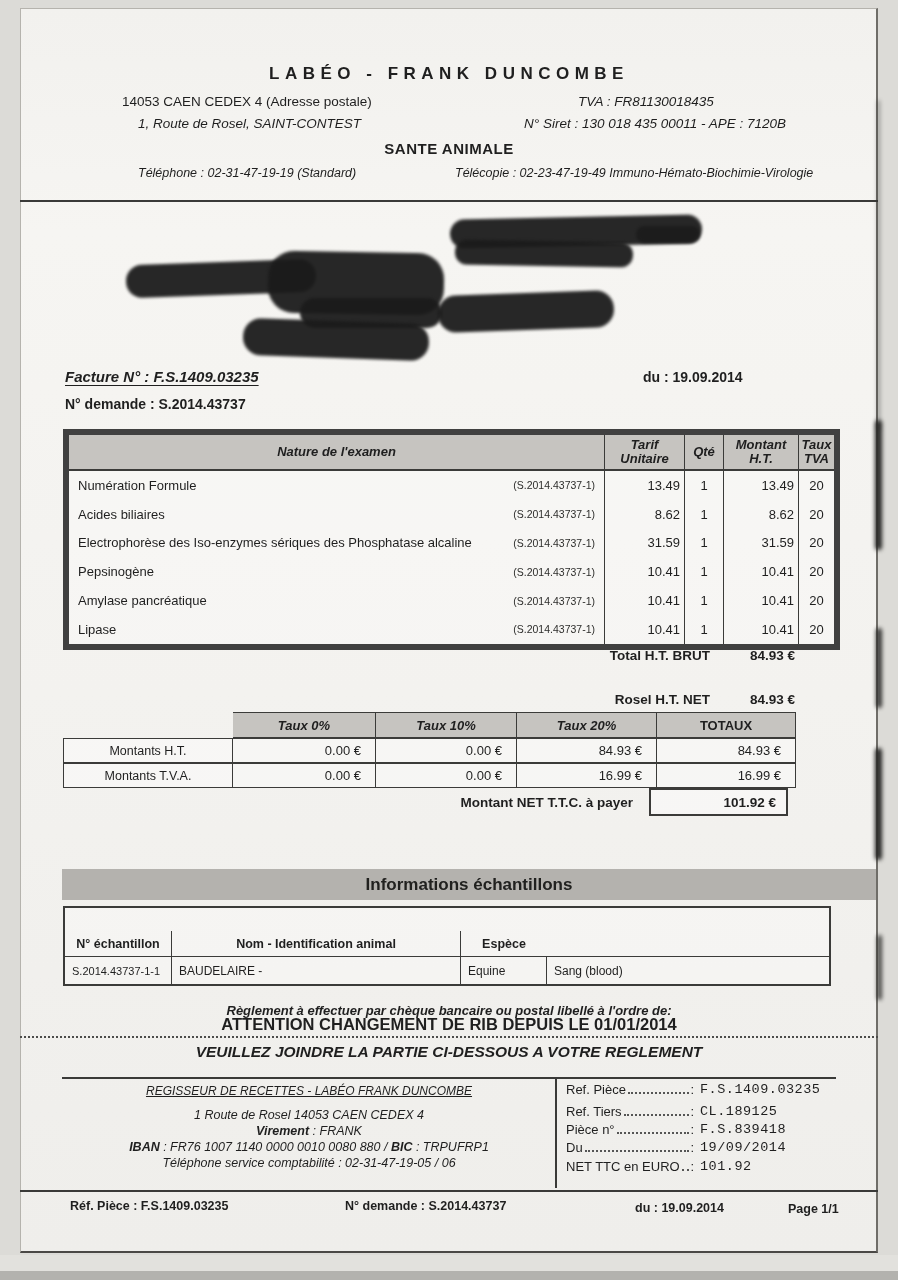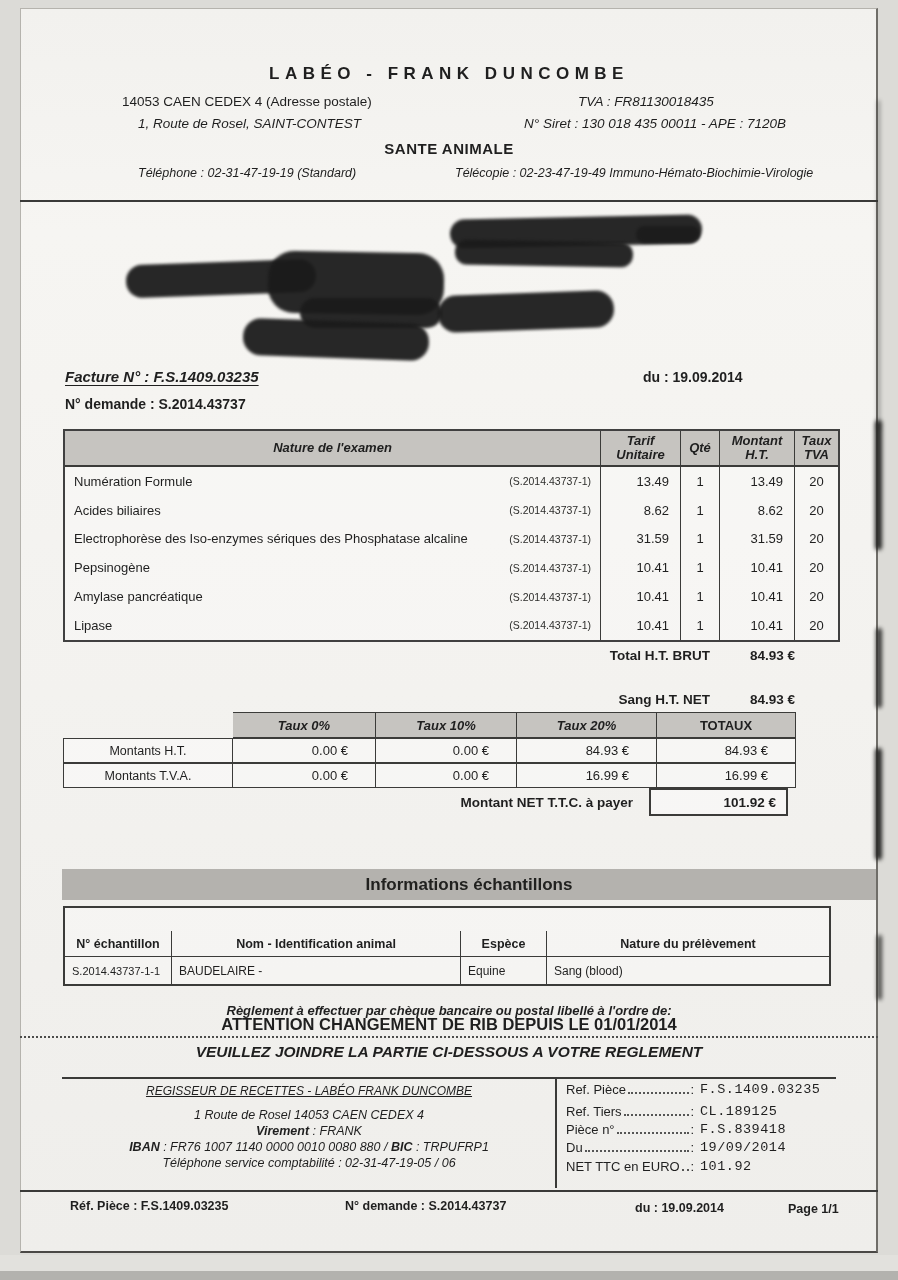--- a/index.html
+++ b/index.html
@@ -7,44 +7,44 @@
   .scan{position:absolute;inset:0;width:898px;height:1280px;}
   .page{position:absolute;left:20px;top:8px;width:858px;height:1245px;background:linear-gradient(180deg,#f2f1ee 0%,#f6f5f2 18%,#f3f2ef 55%,#efeeeb 100%);border:1px solid #b5b3ad;border-right:2px solid #6f6d68;border-bottom:2px solid #4a4845;box-sizing:border-box;}
   .abs{position:absolute;}
   .ctr{left:20px;width:858px;text-align:center;}
   .it{font-style:italic;}
   .bd{font-weight:bold;}
   .rule{background:#3a3a38;height:2px;}
   
   .blob{position:absolute;background:#1b1b1b;filter:blur(1.6px);opacity:.94;border-radius:18px;}
   
-  .etable{left:63px;top:429px;width:777px;border:2px solid #404040;box-sizing:border-box;background:rgba(255,255,255,.25);}
+  .etable{left:63px;top:429px;width:777px;border:6px solid #404040;box-sizing:border-box;background:rgba(255,255,255,.25);}
   .erow{display:flex;align-items:stretch;}
   .ehead{background:#c6c4c0;border-bottom:2px solid #3b3b39;height:34px;}
   .ecell{border-right:1.5px solid #3b3b39;box-sizing:border-box;display:flex;align-items:center;justify-content:center;}
   .ecell:last-child{border-right:none;}
   .c-nat{width:536px;}
   .c-tar{width:80px;}
   .c-qte{width:39px;}
   .c-mon{width:75px;}
   .c-tva{flex:1;}
   .ehead .ecell{flex-direction:column;justify-content:center;font-weight:bold;font-style:italic;font-size:13px;line-height:14px;}
   .ebody .erow{height:28.8px;}
   .ebody .c-nat{justify-content:space-between;padding:0 9px;font-size:13px;}
   .ebody .c-nat .ref{font-size:10.5px;color:#2d2d2b;}
-  .ebody .c-tar,.ebody .c-mon{justify-content:flex-end;padding-right:11px;font-size:13px;}
+  .ebody .c-tar,.ebody .c-mon{justify-content:flex-end;padding-right:4px;font-size:13px;}
   .ebody .c-qte,.ebody .c-tva{font-size:13px;}
   
   .tlabel{text-align:right;font-weight:bold;font-size:13.5px;}
   
   .xtable{left:63px;top:712px;width:733px;box-sizing:border-box;}
   .xrow{display:flex;}
   .xcell{box-sizing:border-box;border:1px solid #3b3b39;border-left:none;display:flex;align-items:center;}
   .xl{width:170px;justify-content:center;font-size:12.5px;background:rgba(255,255,255,.4);border-left:1.5px solid #3b3b39;}
-  .xv{width:143px;justify-content:flex-end;padding-right:27px;font-size:13px;background:rgba(255,255,255,.35);}
+  .xv{width:143px;justify-content:flex-end;padding-right:14px;font-size:13px;background:rgba(255,255,255,.35);}
   .xv2{width:141px;}.xv3{width:140px;}.xv4{width:139px;border-right:1.5px solid #3b3b39;}
   .xh{height:26px;background:#c6c4c0;font-weight:bold;font-style:italic;font-size:13px;justify-content:center;padding-right:0;border-top:1.5px solid #3b3b39;}
   .xh.up{font-style:normal;}
   .xdata{height:25px;}
   .xspace{width:170px;border:none;background:transparent;}
   .netrow{height:28px;}
   .netlabel{width:586px;border:none;background:transparent;justify-content:flex-end;font-weight:bold;font-size:13.5px;padding-right:16px;}
   .netcell{width:139px;border:2px solid #3b3b39;justify-content:flex-end;padding-right:10px;font-weight:bold;font-size:13.5px;background:rgba(255,255,255,.4);}
   
   .obox{left:63px;top:820px;width:773px;height:50px;border:1.5px solid #3b3b39;box-sizing:border-box;font-size:12.5px;padding:4px 8px;}
@@ -184,21 +184,21 @@
         <div class="ecell c-tar">10.41</div>
         <div class="ecell c-qte">1</div>
         <div class="ecell c-mon">10.41</div>
         <div class="ecell c-tva">20</div>
       </div>
     </div>
   </div>
 
   <div class="abs tlabel" style="left:460px;top:648px;width:250px;">Total H.T. BRUT</div>
   <div class="abs tlabel" style="left:705px;top:648px;width:90px;">84.93 €</div>
-  <div class="abs tlabel" style="left:460px;top:692px;width:250px;">Sang H.T. NET</div>
+  <div class="abs tlabel" style="left:460px;top:692px;width:250px;">Rosel H.T. NET</div>
   <div class="abs tlabel" style="left:705px;top:692px;width:90px;">84.93 €</div>
 
   <div class="abs xtable">
     <div class="xrow">
       <div class="xcell xspace xh" style="background:transparent;border:none;"></div>
       <div class="xcell xv xh">Taux 0%</div>
       <div class="xcell xv xv2 xh">Taux 10%</div>
       <div class="xcell xv xv3 xh">Taux 20%</div>
       <div class="xcell xv xv4 xh up">TOTAUX</div>
     </div>
@@ -224,21 +224,20 @@
 
 
   <div class="abs banner">
     <span>Informations échantillons</span>
   </div>
   <div class="abs stable">
     <div class="srow shead">
       <div class="scell s1">N° échantillon</div>
       <div class="scell s2">Nom - Identification animal</div>
       <div class="scell s3">Espèce</div>
-      <div class="scell s4">Nature du prélèvement</div>
     </div>
     <div class="srow sdata">
       <div class="scell s1">S.2014.43737-1-1</div>
       <div class="scell s2">BAUDELAIRE -</div>
       <div class="scell s3">Equine</div>
       <div class="scell s4">Sang (blood)</div>
     </div>
   </div>
 
   <div class="abs ctr bd" style="top:1015px;font-size:16.5px;">ATTENTION CHANGEMENT DE RIB DEPUIS LE 01/01/2014</div>

